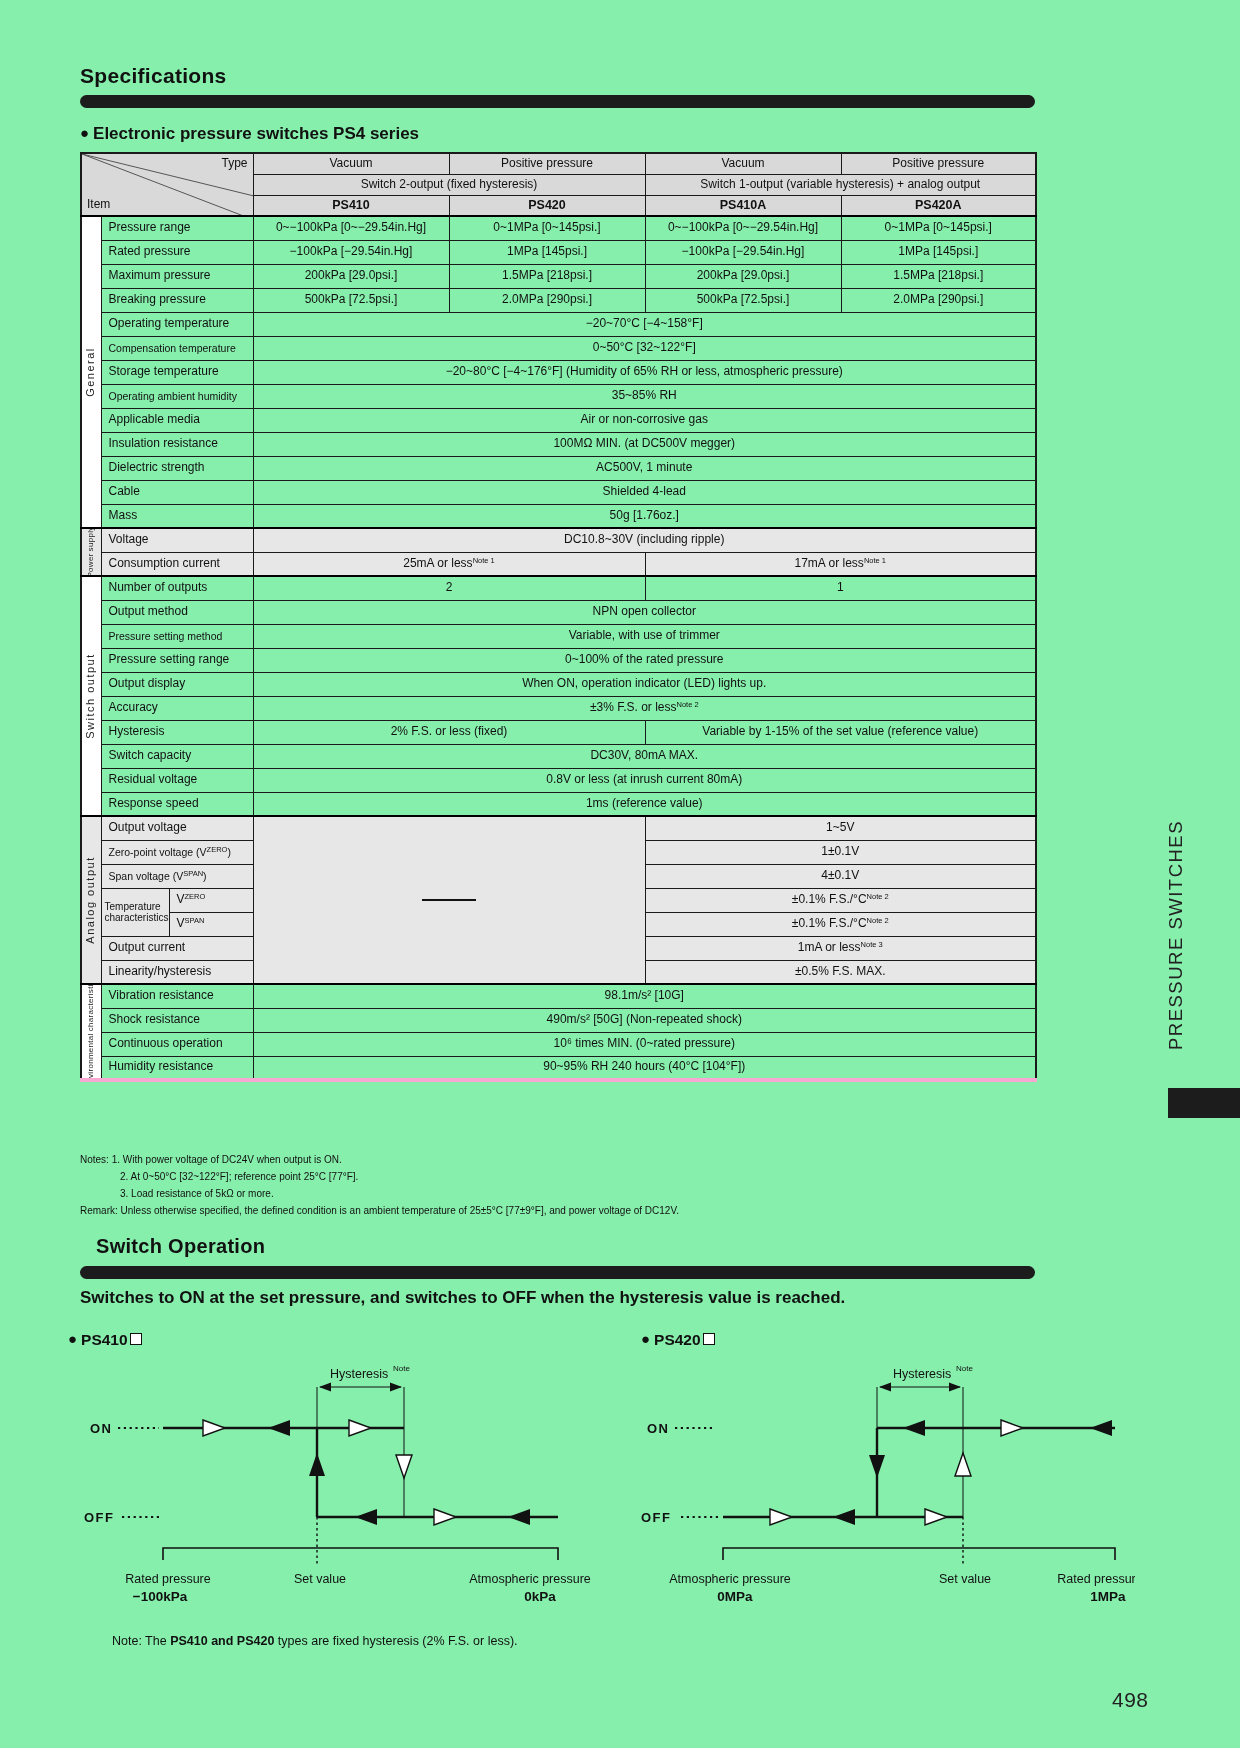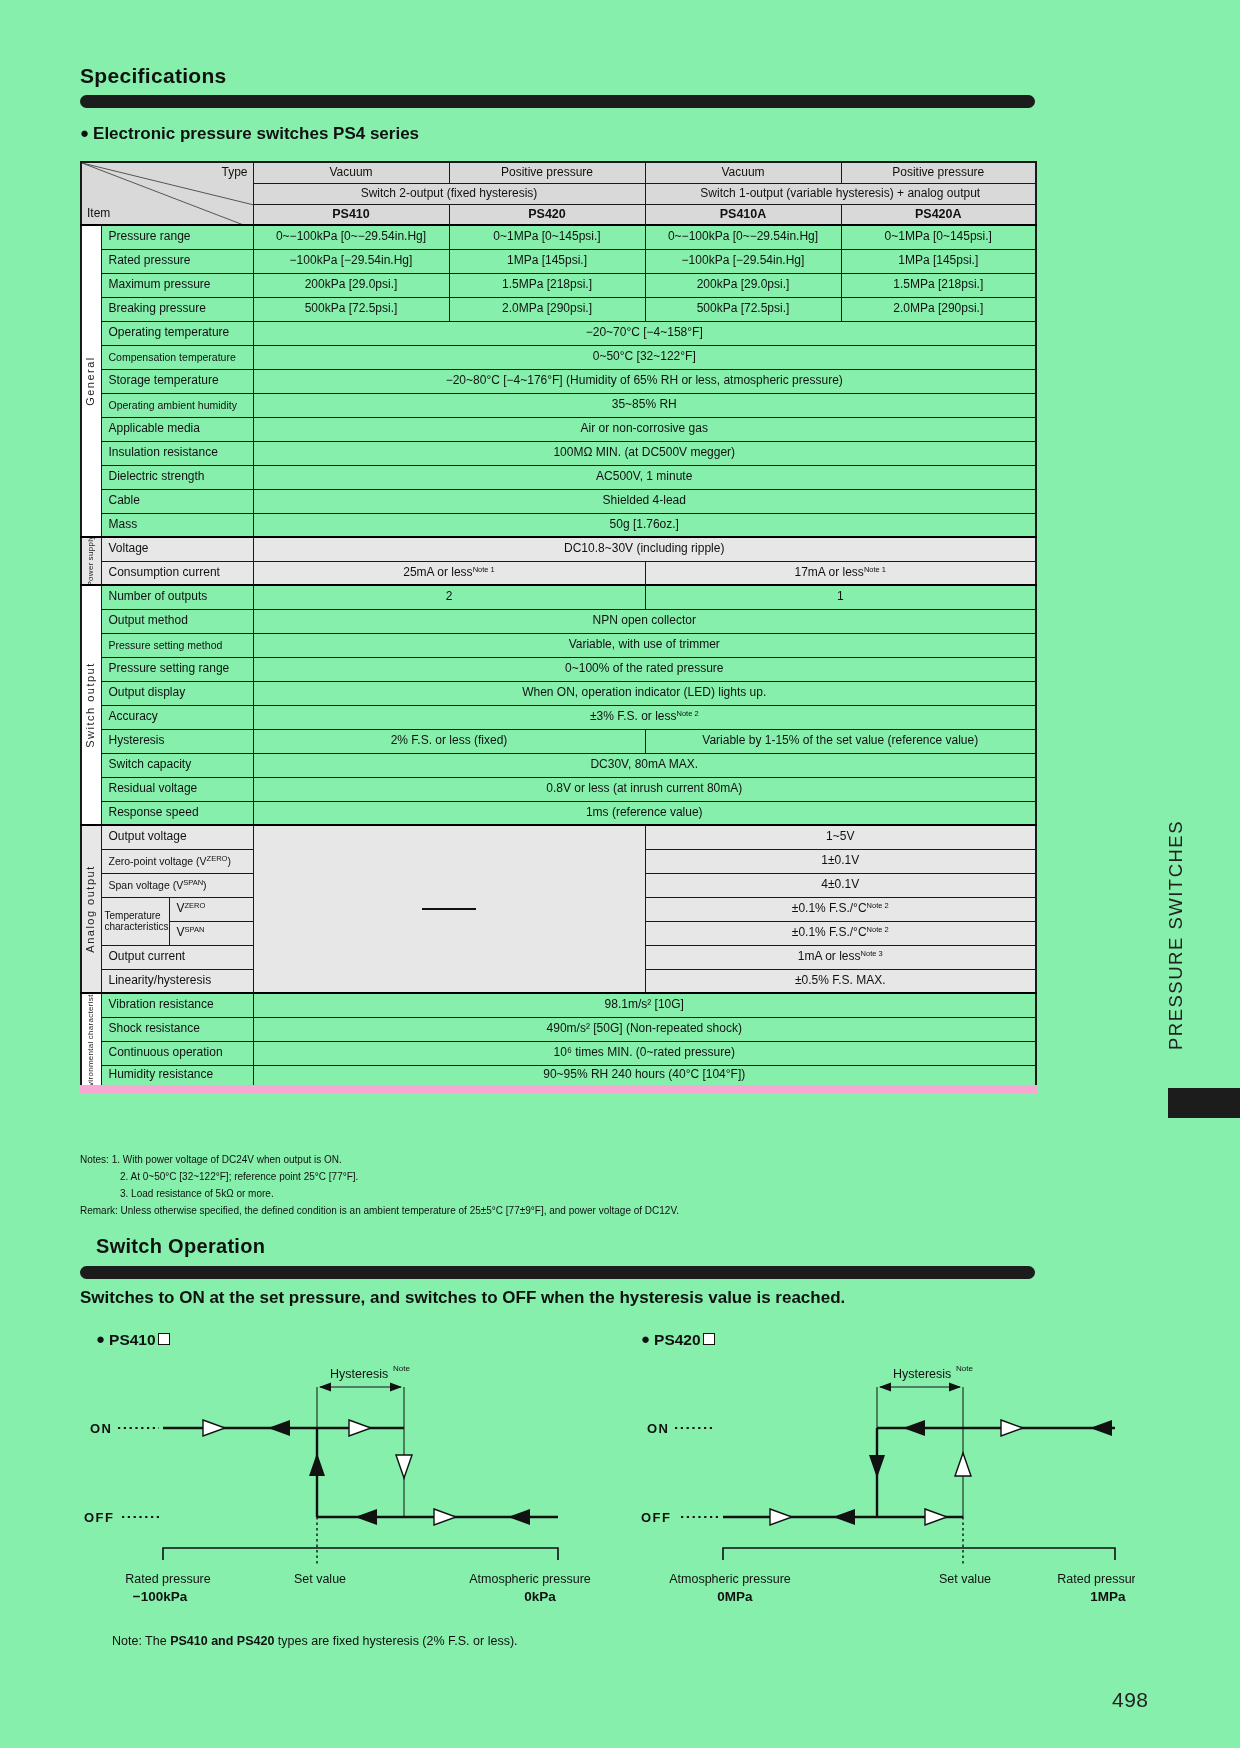--- a/index.html
+++ b/index.html
@@ -11,22 +11,22 @@
   .page{position:relative;width:1240px;height:1748px;background:#86efac;overflow:hidden;}
 
   .h-spec{position:absolute;left:80px;top:64px;font-size:21px;font-weight:bold;letter-spacing:.3px;}
   .bar{position:absolute;background:var(--bar);border-radius:7px;height:13px;width:955px;left:80px;}
   .bar1{top:95px;} .bar2{top:1266px;}
 
   .series-head{position:absolute;left:80px;top:124px;font-size:17px;font-weight:bold;}
   .bullet{font-size:15px;margin-right:4px;vertical-align:1px;}
 
   
-  .spec-table{position:absolute;left:80px;top:161px;width:955px;border-collapse:collapse;
-    border:2px solid var(--table_border);border-bottom:8px solid #f9a8d4;table-layout:fixed;}
+  .spec-table{position:absolute;left:80px;top:152px;width:955px;border-collapse:collapse;
+    border:2px solid var(--table_border);border-bottom:4px solid #f9a8d4;table-layout:fixed;}
   .spec-table th,.spec-table td{border:1px solid var(--table_border);font-size:12px;
     text-align:center;padding:1px 3px;font-weight:normal;line-height:1.15;overflow:hidden;}
   .spec-table thead tr{height:21px;}
   .spec-table thead th{background:var(--header_bg);}
   .spec-table thead tr:last-child th{border-bottom:2px solid #000;}
   .spec-table tbody tr{height:24px;}
   .spec-table th.model{font-weight:bold;font-size:12.5px;}
   .spec-table td.item{text-align:left;padding-left:7px;}
   .spec-table td.cond{font-size:10.5px;}
   .spec-table td.tchar{font-size:10px;line-height:1.15;padding-left:3px;}
@@ -48,21 +48,21 @@
 
   
   .notes{position:absolute;left:80px;top:1152px;width:920px;font-size:10px;line-height:1.68;}
   .notes .n-ind{padding-left:40px;}
   .notes .remark{margin-top:1px;}
 
   .h-swop{position:absolute;left:80px;top:1235px;font-size:20px;font-weight:bold;letter-spacing:.3px;margin-left:16px;}
   .statement{position:absolute;left:80px;top:1288px;font-size:17px;font-weight:bold;}
 
   .dh{position:absolute;top:1330px;font-size:15.5px;font-weight:bold;}
-  .dh1{left:96px;} .dh2{left:641px;}
+  .dh1{left:68px;} .dh2{left:641px;}
   .sq{display:inline-block;width:12px;height:12px;border:1.5px solid #111;margin-left:2px;background:#fff;}
 
   .dsvg{position:absolute;top:1358px;}
   .dsvg1{left:80px;} .dsvg2{left:575px;}
   .dsvg text{font-family:"Liberation Sans","DejaVu Sans",sans-serif;fill:#111;}
   .dlbl{font-size:12.5px;} .dbold{font-size:13.5px;font-weight:bold;}
   .donoff{font-size:13px;font-weight:bold;letter-spacing:1.5px;}
   .dhyst{font-size:12.5px;} .dsup{font-size:8px;}
 
   .bottom-note{position:absolute;left:112px;top:1634px;font-size:12.5px;}

